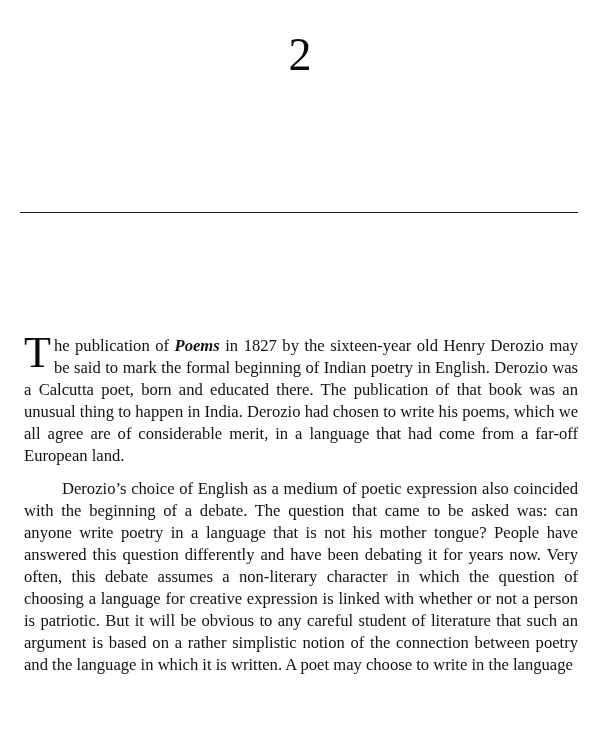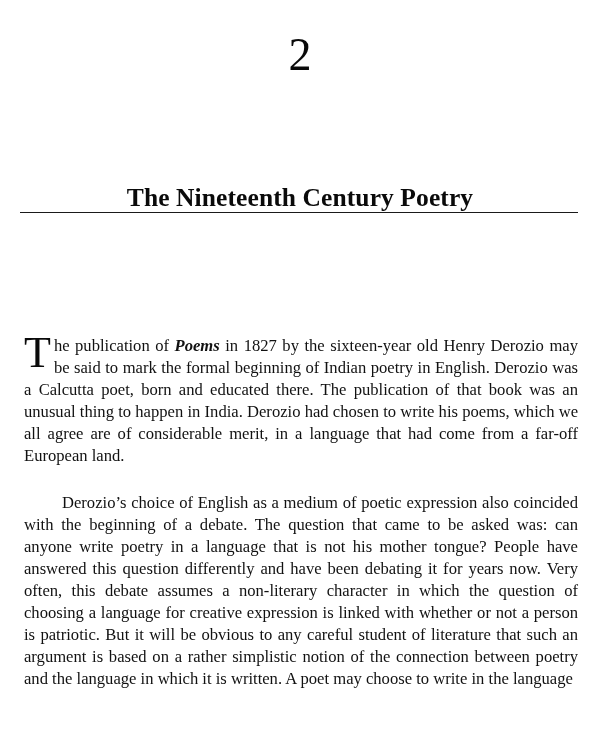--- a/index.html
+++ b/index.html
@@ -95,21 +95,21 @@
     font-size: 44px;
     line-height: 36px;
     font-weight: 400;
     padding: 0 2px 0 0;
     margin: 0 1px 0 0;
     color: #0a0a0a;
   }
 
   p.para-indent {
     text-indent: 38px;
-    margin-top: 24px;
+    margin-top: 10px;
   }
 
   .ital {
     font-style: italic;
     font-weight: bold;
   }
 
   
   .clip-bottom {
     position: absolute;
@@ -120,21 +120,20 @@
     background: #ffffff;
   }
 </style>
 </head>
 <body>
 
 <div class="page">
 
   <div class="chapter-number">2</div>
 
-  <h1 class="chapter-title">The Nineteenth Century Poetry</h1>
 
   <div class="title-rule"></div>
 
   <div class="body-block">
 
     <p class="para para-first">
       <span class="dropcap">T</span><span>he publication of </span><span class="ital">Poems</span><span> in 1827 by the sixteen-year old Henry Derozio may be said to mark the formal beginning of Indian poetry in English. Derozio was a Calcutta poet, born and educated there. The publication of that book was an unusual thing to happen in India. Derozio had chosen to write his poems, which we all agree are of considerable merit, in a language that had come from a far-off European land.</span>
     </p>
 
     <p class="para para-indent">

